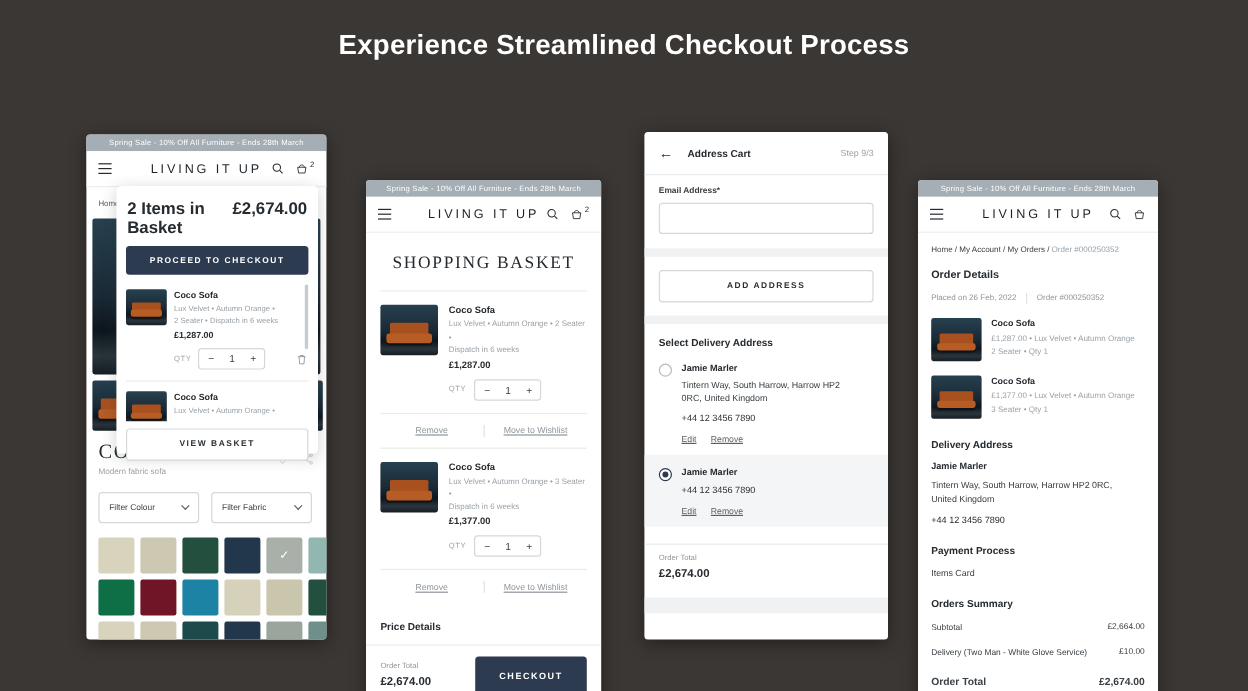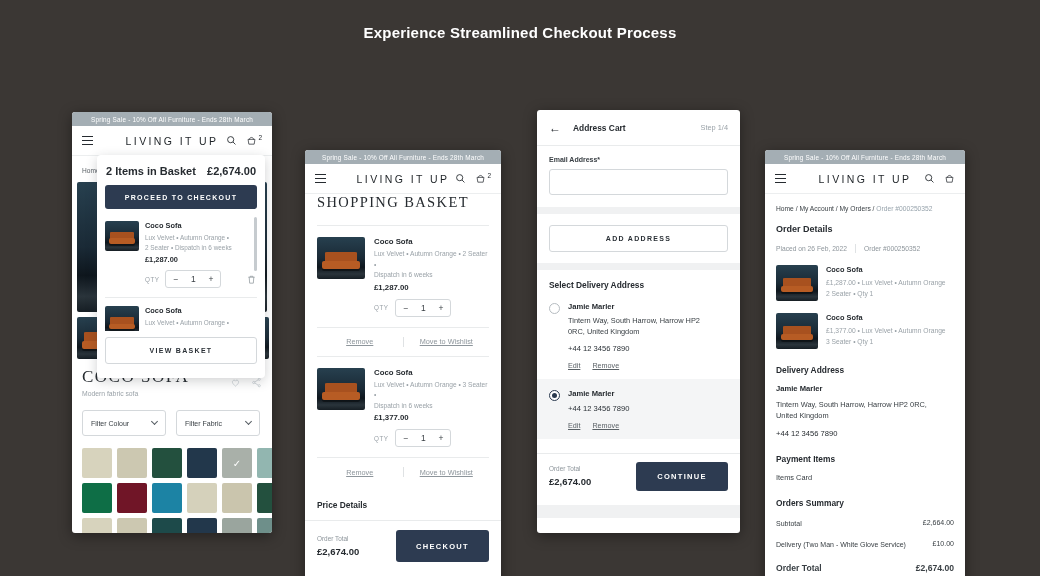--- a/index.html
+++ b/index.html
@@ -1,20 +1,20 @@
 <!DOCTYPE html>
 <html><head>
 <meta charset="utf-8">
 <style>
   * { margin:0; padding:0; box-sizing:border-box; }
   html,body { width:1040px; height:576px; overflow:hidden; }
   body { background:#3b3734; font-family:"Liberation Sans",sans-serif; position:relative; }
 
   .hero { text-align:center; color:#fff; padding-top:24px; }
-  .hero h1 { font-size:15px; font-weight:bold; letter-spacing:.2px; }
+  .hero h1 { font-size:23px; font-weight:bold; letter-spacing:.2px; }
   .hero p  { font-size:14.5px; margin-top:14px; color:#f2f1f0; font-weight:normal; }
 
   .phone { position:absolute; background:#fff; border-radius:3px; overflow:hidden;
            color:#262b30; box-shadow:0 3px 14px rgba(0,0,0,.4); }
   #phone1 { left:72px;  top:112px; width:200px; height:421px; }
   #phone2 { left:305px; top:150px; width:196px; height:440px; }
   #phone3 { left:537px; top:110px; width:203px; height:423px; }
   #phone4 { left:765px; top:150px; width:200px; height:440px; }
 
   .banner { height:14px; background:#a4aeb4; color:#fff; font-size:6.4px; letter-spacing:.2px;
@@ -58,21 +58,21 @@
             transform:rotate(45deg); margin-top:-3px; }
 
   
   .p1-crumb { font-size:6.6px; color:#5a6166; padding:11px 10px 0; }
   .p1-gallery { padding:8px 5px 0; }
   .p1-main-img { width:190px; height:130px; }
   .p1-thumbs { display:flex; gap:4px; margin-top:5px; padding:0 0 0 0; }
   .p1-thumbs .sofa { width:45px; height:42px; }
   .basket-pop { position:absolute; left:25px; top:43px; width:168px; height:223px; background:#fff;
                 border-radius:4px; box-shadow:0 3px 12px rgba(40,45,50,.22); z-index:5; padding:8px; }
-  .bp-head { display:flex; justify-content:space-between; font-size:11px; font-weight:bold; padding:2px 1px 0; }
+  .bp-head { display:flex; justify-content:space-between; font-size:14px; font-weight:bold; padding:2px 1px 0; }
   .bp-proceed { height:24px; margin-top:8px; }
   .bp-items { position:relative; height:118px; overflow:hidden; margin-top:4px; }
   .bp-item { display:flex; gap:6px; padding-top:8px; }
   .bp-item .sofa { width:34px; height:30px; }
   .bp-name { font-size:7.4px; font-weight:bold; }
   .bp-desc { font-size:6.4px; color:#9aa2a8; margin-top:3px; line-height:1.5; }
   .bp-price { font-size:7.4px; font-weight:bold; margin-top:3px; }
   .bp-qtyrow { display:flex; align-items:center; gap:6px; margin-top:6px; }
   .bp-sb { position:absolute; right:0px; top:4px; width:3px; height:54px; background:#c6cbcf; border-radius:2px; }
   .bp-view { height:27px; margin-top:6px; position:relative; z-index:2; background:#fff; }
@@ -84,21 +84,21 @@
   .p1-filters { display:flex; gap:10px; margin-top:13px; }
   .filter-box { width:84px; height:26px; border:1px solid #d4d8db; border-radius:3px; display:flex;
                 align-items:center; justify-content:space-between; padding:0 8px; font-size:7px; color:#3a4045; cursor:pointer; }
   .swatch-grid { display:flex; flex-wrap:wrap; gap:5px; margin-top:12px; width:220px; }
   .swatch { width:30px; height:30px; border-radius:2px; cursor:pointer; position:relative; }
   .swatch .check { position:absolute; inset:0; display:flex; align-items:center; justify-content:center;
                    color:#fff; font-size:10px; }
 
   
   .p2-body { padding:0 12px; }
-  .p2-title { font-size:14.5px; letter-spacing:1.4px; margin-top:0; }
+  .p2-title { font-size:14.5px; letter-spacing:1.4px; margin-top:17px;text-align:center; }
   .p2-item { display:flex; gap:9px; padding:11px 0 10px; }
   .p2-item .sofa { width:48px; height:42px; }
   .p2-name { font-size:7.8px; font-weight:bold; }
   .p2-desc { font-size:6.6px; color:#9aa2a8; margin-top:3px; line-height:1.6; }
   .p2-price { font-size:7.8px; font-weight:bold; margin-top:2px; }
   .p2-qtyrow { display:flex; align-items:center; gap:7px; margin-top:7px; }
   .p2-links { display:flex; align-items:center; padding:9px 0; }
   .p2-links .link { flex:1; text-align:center; font-size:7.3px; }
   .p2-vd { width:1px; height:10px; background:#dfe2e4; }
   .p2-pd { font-size:8.4px; font-weight:bold; margin:14px 0 10px; }
@@ -383,21 +383,21 @@
     </div>
     <div class="navy-btn p2-checkout">CHECKOUT</div>
   </div>
 
 </div>
 
 <div class="phone" id="phone3">
   <div class="p3-nav">
     <span class="p3-back">←</span>
     <span class="p3-nav-t">Address Cart</span>
-    <span class="p3-step">Step 1/4</span>
+    <span class="p3-step">Step 9/3</span>
   </div>
   <div class="p3-email">
     <div class="p3-lbl">Email Address*</div>
     <input class="p3-input" type="text" value="" style="">
   </div>
   <div class="p3-band"></div>
   <div class="ghost-btn p3-addbtn">ADD ADDRESS</div>
   <div class="p3-band"></div>
   <div class="p3-sel">Select Delivery Address</div>
 
@@ -424,21 +424,20 @@
         <span class="link">Remove</span>
       </div>
     </div>
   </div>
 
   <div class="p3-foot">
     <div>
       <div class="p2-ot-lb">Order Total</div>
       <div class="p2-ot">£2,674.00</div>
     </div>
-    <div class="navy-btn p3-continue">CONTINUE</div>
   </div>
   <div class="p3-strip"></div>
 </div>
 
 <div class="phone" id="phone4">
   <div class="banner">Spring Sale - 10% Off All Furniture - Ends 28th March</div>
   <div class="hdr">
     <div class="burger">
         <i></i>
         <i></i>
@@ -484,21 +483,21 @@
           <span>3 Seater • Qty 1</span>
         </div>
       </div>
     </div>
 
     <div class="p4-h">Delivery Address</div>
     <div class="p4-name">Jamie Marler</div>
     <div class="p4-addr">Tintern Way, South Harrow, Harrow HP2 0RC, United Kingdom</div>
     <div class="p4-ph">+44 12 3456 7890</div>
 
-    <div class="p4-h">Payment Items</div>
+    <div class="p4-h">Payment Process</div>
     <div class="p4-val">Items Card</div>
 
     <div class="p4-h">Orders Summary</div>
     <div class="p4-row">
       <span class="l">Subtotal</span>
       <span class="v">£2,664.00</span>
     </div>
     <div class="p4-row">
       <span class="l">Delivery (Two Man - White Glove Service)</span>
       <span class="v">£10.00</span>

